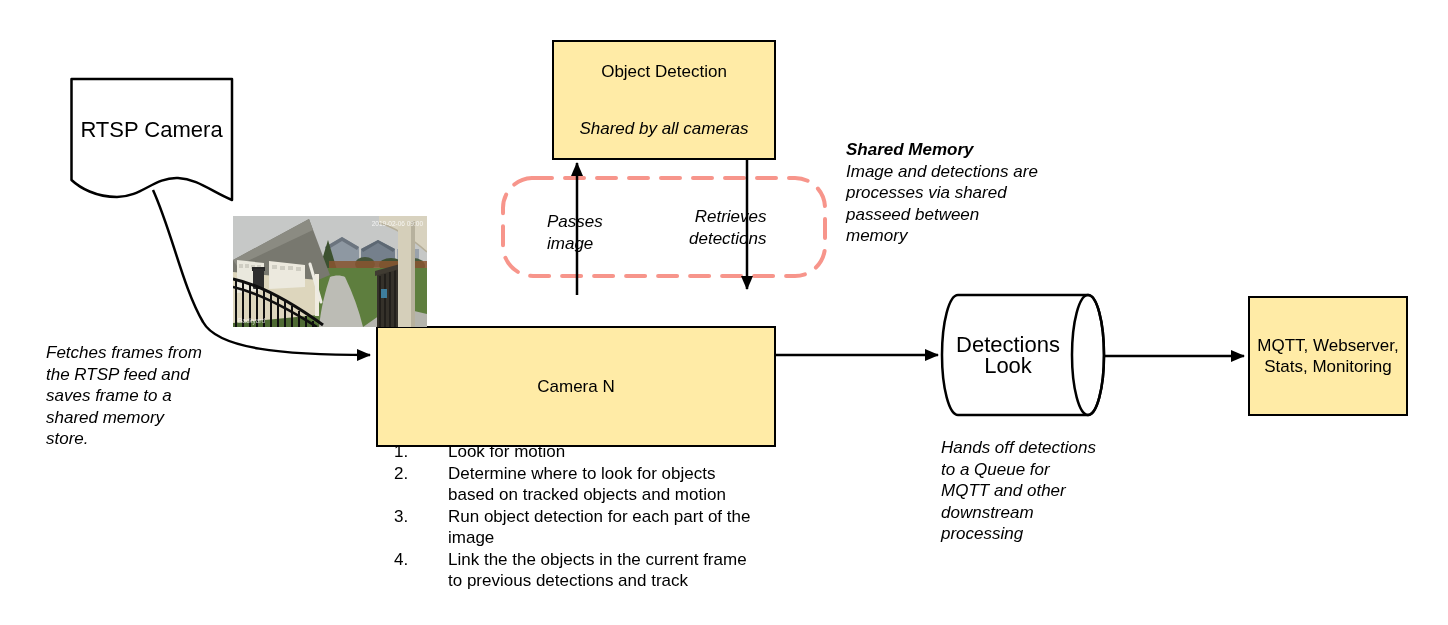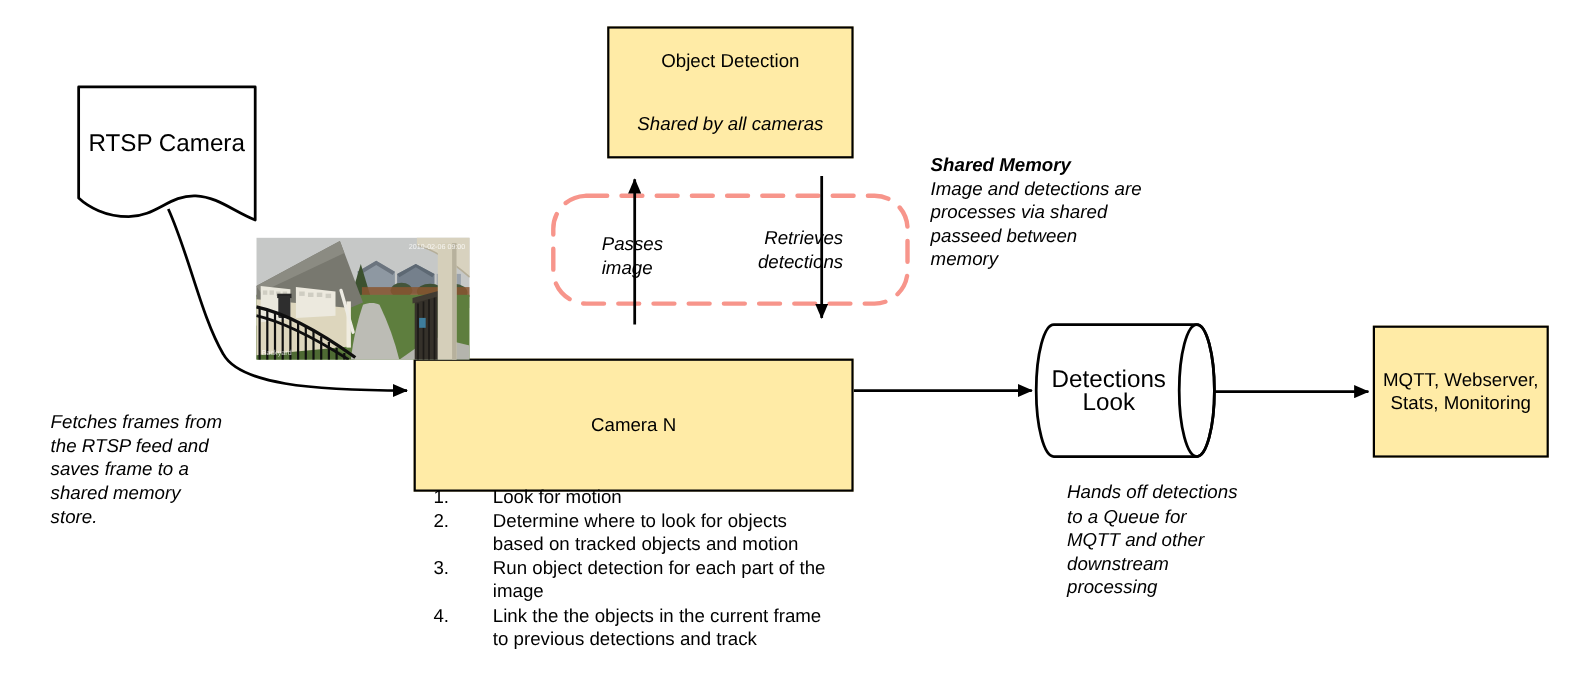--- a/index.html
+++ b/index.html
@@ -84,21 +84,21 @@
     <path d="M 958 295 H 1088 A 16 60 0 0 1 1088 415 H 958 A 16 60 0 0 1 958 295 Z" fill="#ffffff" style="stroke:var(--connector,#000)" stroke-width="2.5"></path>
     <ellipse cx="1088" cy="355" rx="16" ry="60" fill="none" style="stroke:var(--connector,#000)" stroke-width="2.5"></ellipse>
 
     <path d="M 153 190 C 172 232 183 288 203 322 C 218 349 282 355 370 355" fill="none" style="stroke:var(--connector,#000)" stroke-width="2.5" marker-end="url(#arrowhead)"></path>
     <path d="M 577 295 L 577 163" fill="none" style="stroke:var(--connector,#000)" stroke-width="2.5" marker-end="url(#arrowhead)"></path>
     <path d="M 747 160 L 747 289" fill="none" style="stroke:var(--connector,#000)" stroke-width="2.5" marker-end="url(#arrowhead)"></path>
     <path d="M 776 355 L 938 355" fill="none" style="stroke:var(--connector,#000)" stroke-width="2.5" marker-end="url(#arrowhead)"></path>
     <path d="M 1104 356 L 1244 356" fill="none" style="stroke:var(--connector,#000)" stroke-width="2.5" marker-end="url(#arrowhead)"></path>
   </svg>
 
-  <div class="node" style="left:552px; top:24px; width:224px; height:120px;gap:36px;">
+  <div class="node" style="left:552px; top:40px; width:224px; height:120px;gap:36px;">
     <div>Object Detection</div>
     <div class="subtitle">Shared by all cameras</div>
   </div>
 
   <div class="node" style="left:376px; top:295px; width:400px; height:121px;margin-top:31px;">
     <div>Camera N</div>
   </div>
 
   <div class="node" style="left:1248px; top:296px; width:160px; height:120px;">
     <div>
@@ -133,21 +133,21 @@
 
   <div class="note" style="left:689px; top:206px;text-align:right;">
       <div>
         <div>Retrieves</div>
       </div>
       <div>
         <div>detections</div>
       </div>
     </div>
 
-  <div class="note" style="left:46px; top:342px;margin-top:31px;">
+  <div class="note" style="left:46px; top:342px;">
       <div>
         <div>Fetches frames from</div>
       </div>
       <div>
         <div>the RTSP feed and</div>
       </div>
       <div>
         <div>saves frame to a</div>
       </div>
       <div>
@@ -169,21 +169,21 @@
         </div>
         <div>
           <div>passeed between</div>
         </div>
         <div>
           <div>memory</div>
         </div>
       </div>
   </div>
 
-  <div class="note" style="left:941px; top:437px;margin-left:29px;">
+  <div class="note" style="left:941px; top:437px;">
       <div>
         <div>Hands off detections</div>
       </div>
       <div>
         <div>to a Queue for</div>
       </div>
       <div>
         <div>MQTT and other</div>
       </div>
       <div>

